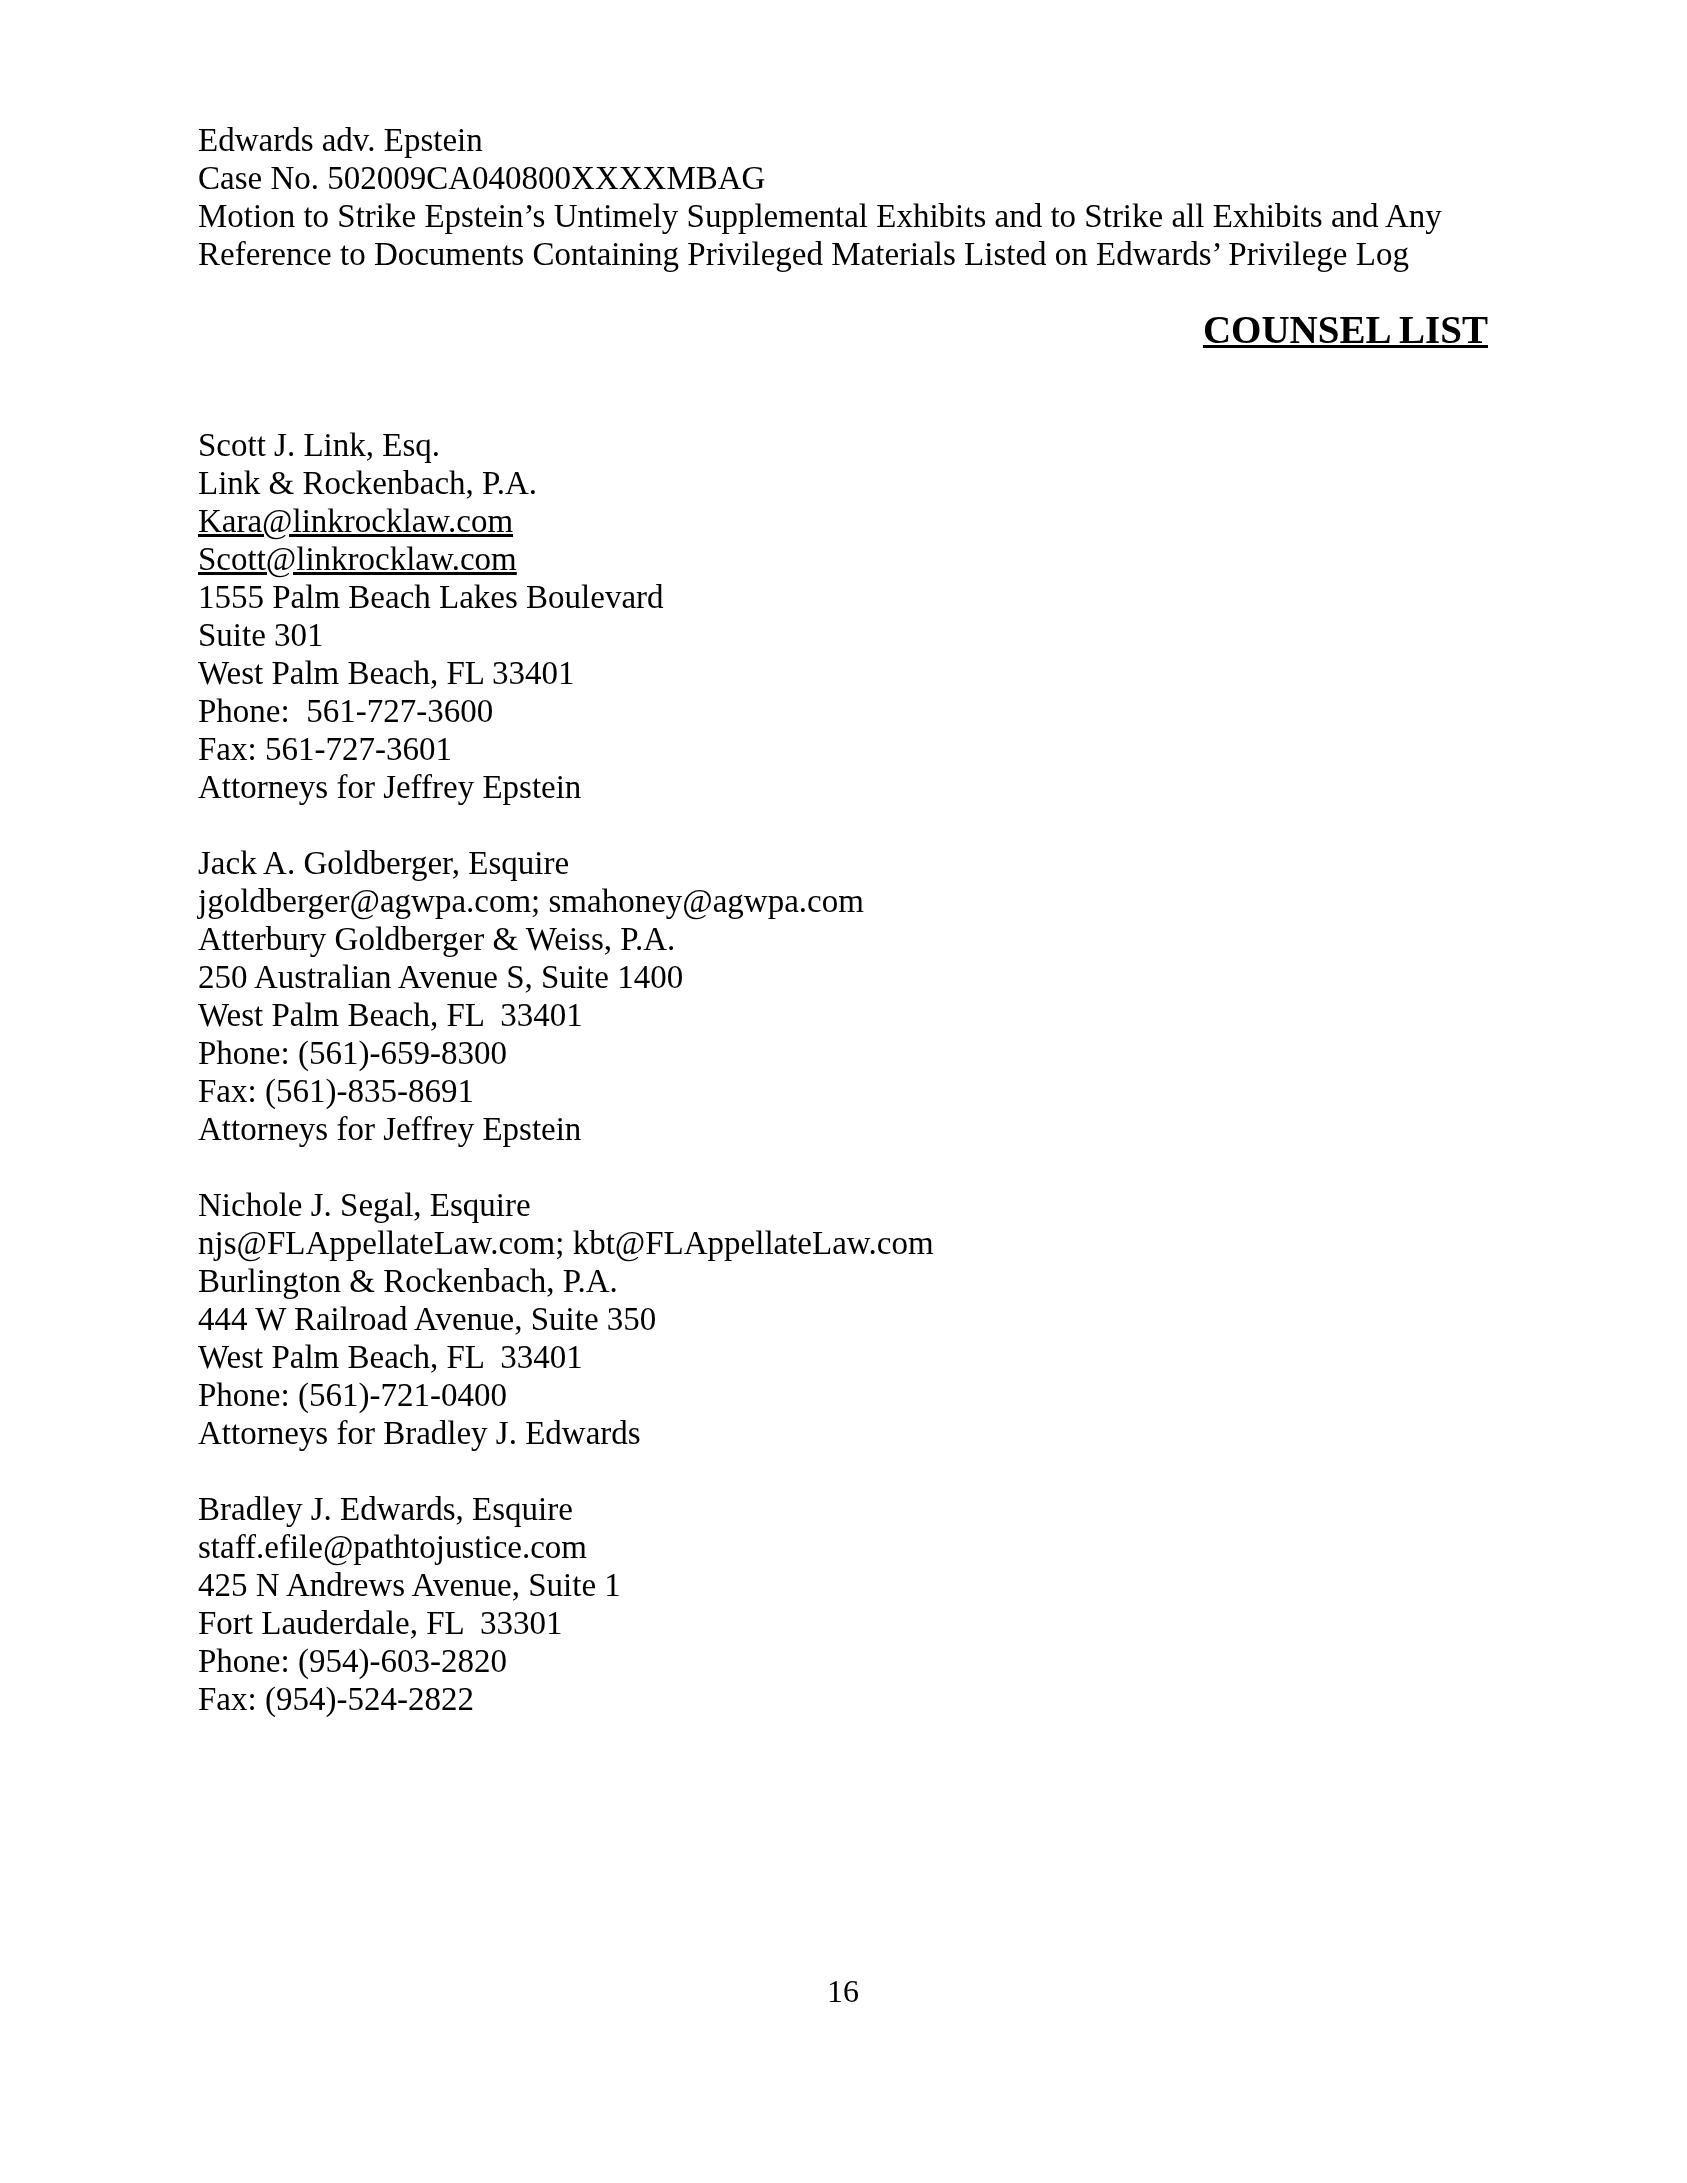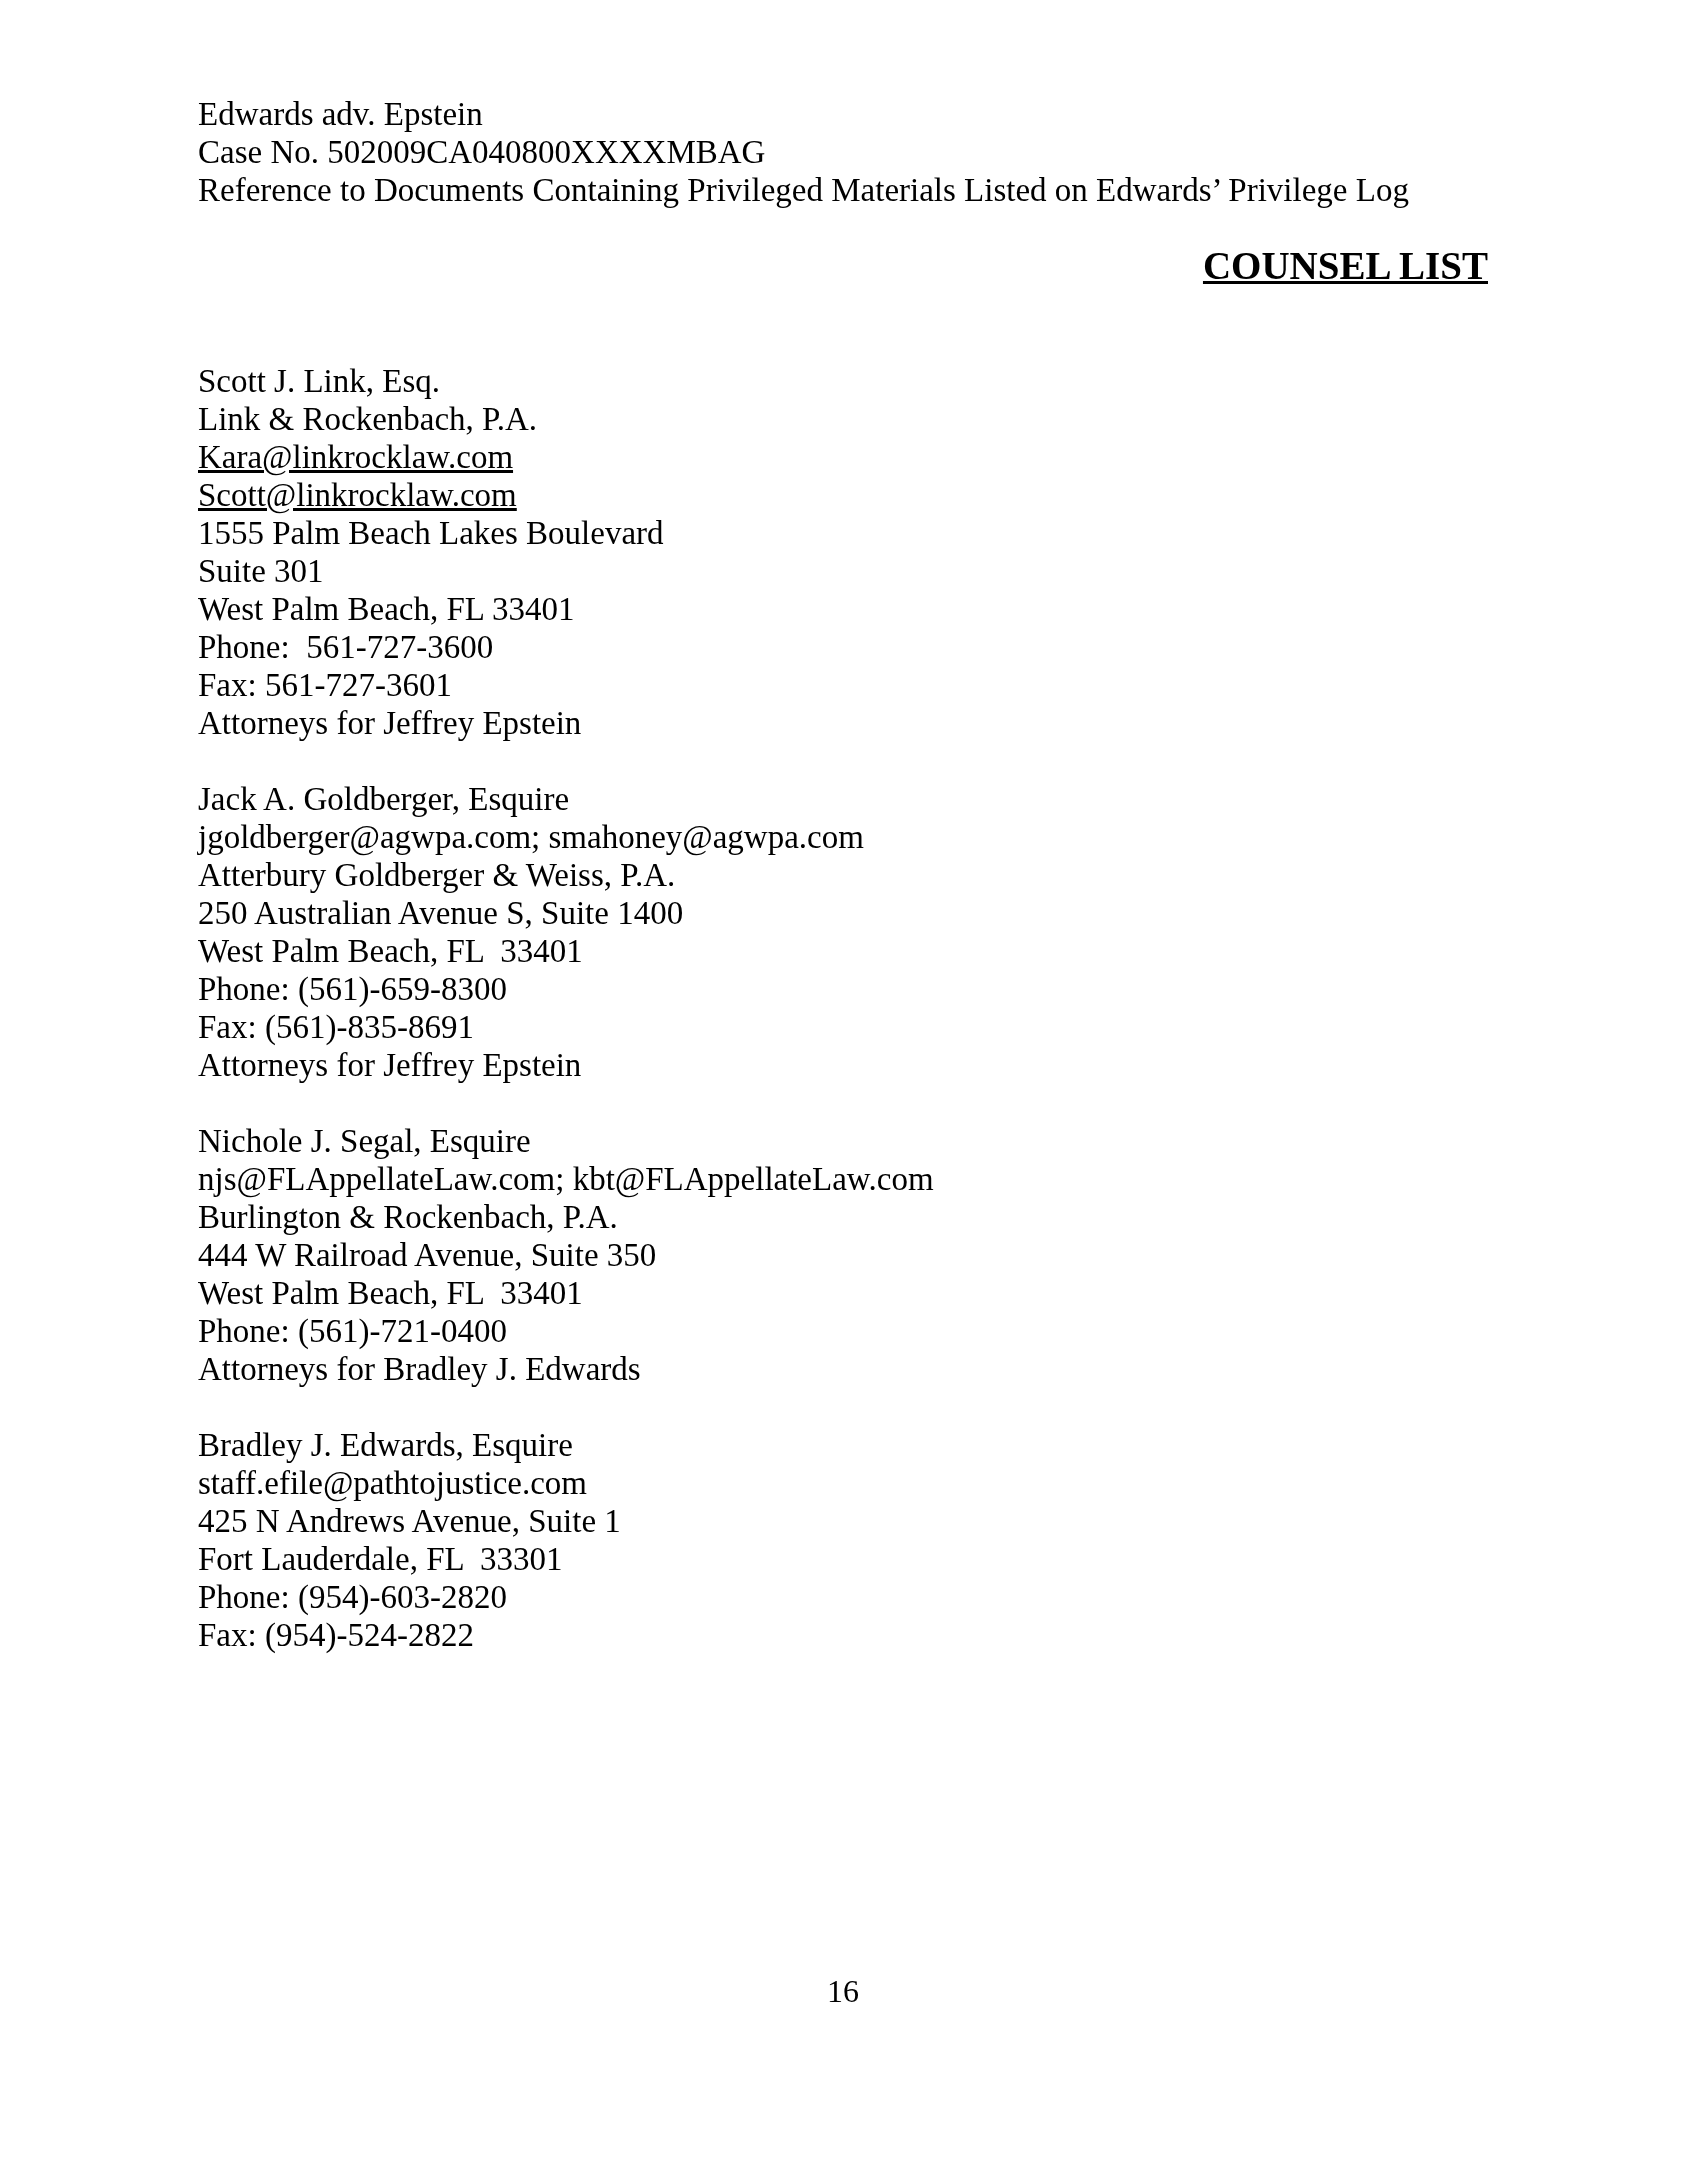--- a/index.html
+++ b/index.html
@@ -12,21 +12,21 @@
     color: #000000;
   }
   .page {
     position: absolute;
     inset: 0;
     background: #ffffff;
   }
   .content {
     position: absolute;
     left: 198px;
-    top: 95px;
+    top: 121px;
     width: 1290px;
     font-size: 33px;
     line-height: 38px;
   }
   .line {
     white-space: pre-wrap;
     min-height: 38px;
   }
   .u { text-decoration: underline; }
   .doc-title {
@@ -51,20 +51,21 @@
 </style>
 </head>
 <body>
 
 <div class="page">
   <div class="content">
 
     <div class="caption">
       <div class="line">Edwards adv. Epstein</div>
       <div class="line">Case No. 502009CA040800XXXXMBAG</div>
+      <div class="line">Motion to Strike Epstein’s Untimely Supplemental Exhibits and to Strike all Exhibits and Any</div>
       <div class="line">Reference to Documents Containing Privileged Materials Listed on Edwards’ Privilege Log</div>
     </div>
 
     <div class="doc-title">COUNSEL LIST</div>
 
     <div class="counsel-block">
       <div class="line">Scott J. Link, Esq.</div>
       <div class="line">Link &amp; Rockenbach, P.A.</div>
       <div class="line u">Kara@linkrocklaw.com</div>
       <div class="line u">Scott@linkrocklaw.com</div>

